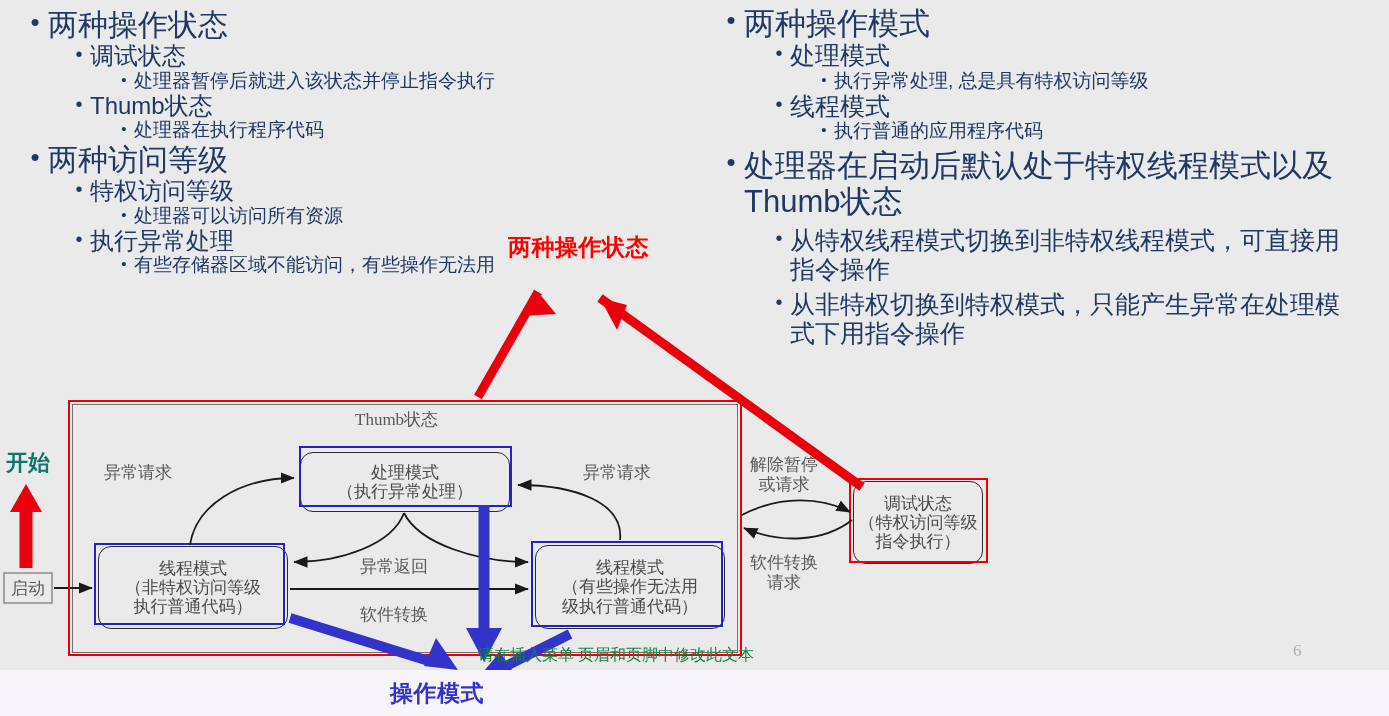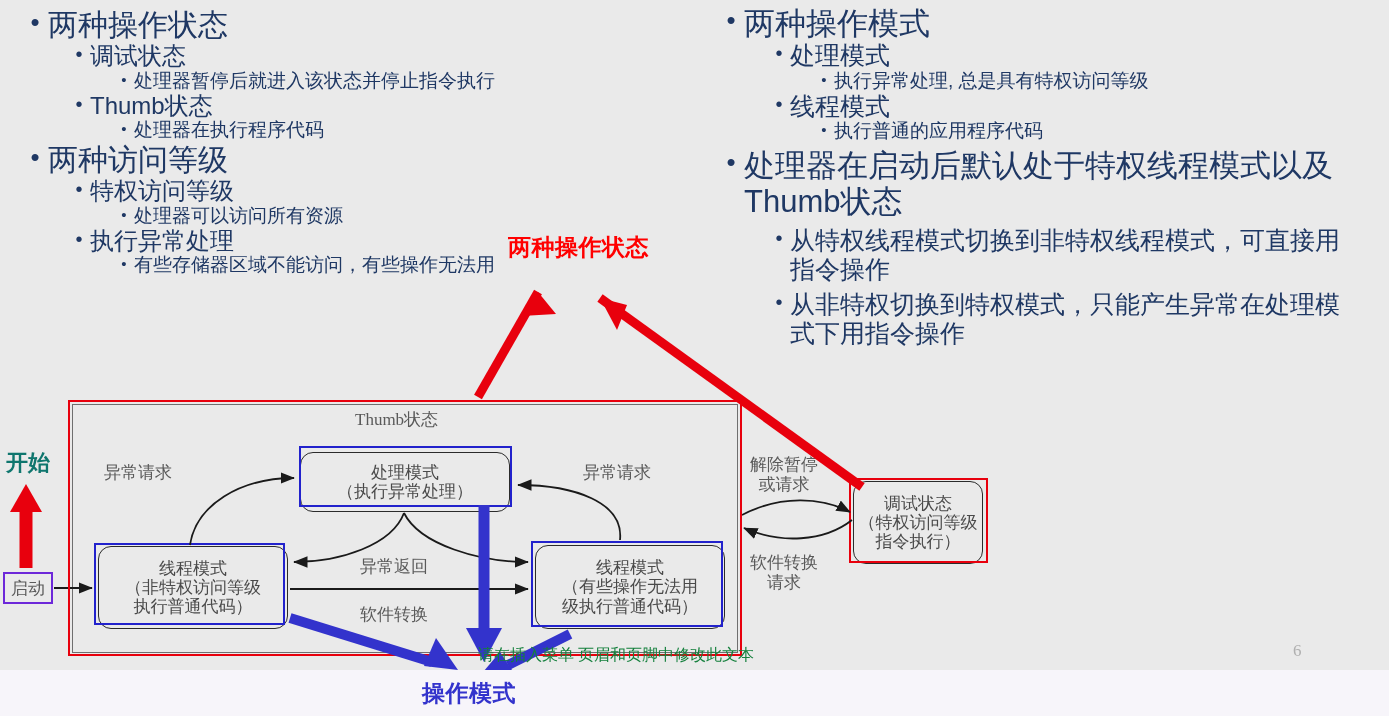--- a/index.html
+++ b/index.html
@@ -67,21 +67,21 @@
   .redbox{
     position:absolute;border:2.2px solid #e8000d;box-sizing:border-box;
     pointer-events:none;
   }
   .dlabel{
     position:absolute;color:#5a5a5a;
     font-family:"Liberation Serif","DejaVu Serif",serif;
     font-size:17px;line-height:1.15;text-align:center;white-space:nowrap;
   }
   .startbox{
-    position:absolute;border:2px solid #6d28d9;background:#eaeaea;
+    position:absolute;border:2px solid #a3a3a3;background:#eaeaea;
     color:#5a5a5a;font-family:"Liberation Serif","DejaVu Serif",serif;
     font-size:17px;display:flex;align-items:center;justify-content:center;
     box-sizing:border-box;
   }
   #footer{
     position:absolute;color:#15803d;
     font-family:"Liberation Serif","DejaVu Serif",serif;
     font-size:16px;white-space:nowrap;
   }
   #pagenum{
@@ -317,13 +317,13 @@
   </svg>
 
   <div class="annot-red" style="left:508px;top:232px;">两种操作状态</div>
 
   <div class="annot-start" style="left:6px;top:448px;">开始</div>
 
   <div id="footer" style="left:478px;top:645px;">请在插入菜单  页眉和页脚中修改此文本</div>
   <div id="pagenum" style="left:1293px;top:641px;">6</div>
 </div>
 
-<div class="annot-blue" style="left:390px;top:678px;margin-left:32px;">操作模式</div>
+<div class="annot-blue" style="left:390px;top:678px;">操作模式</div>
 
 </body></html>

